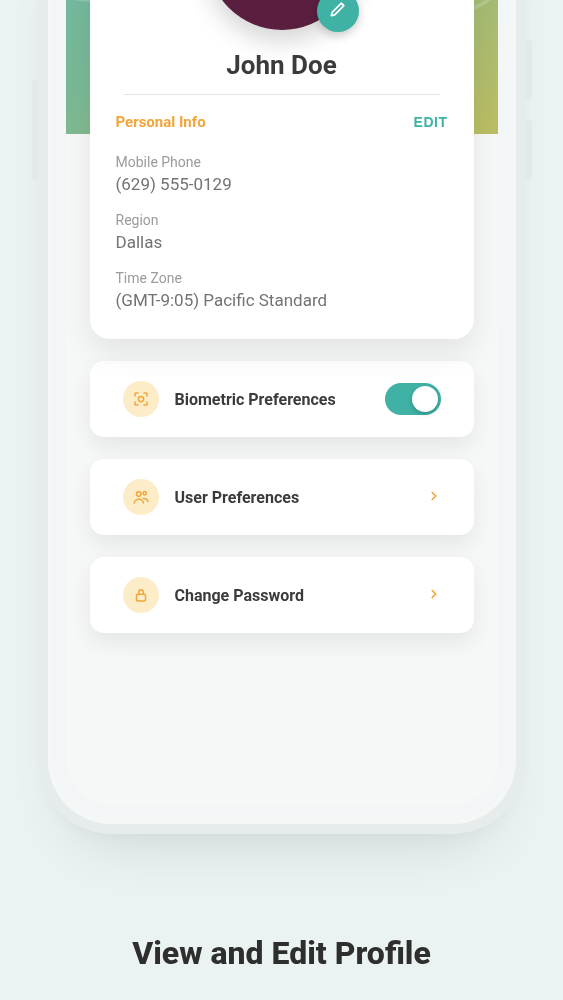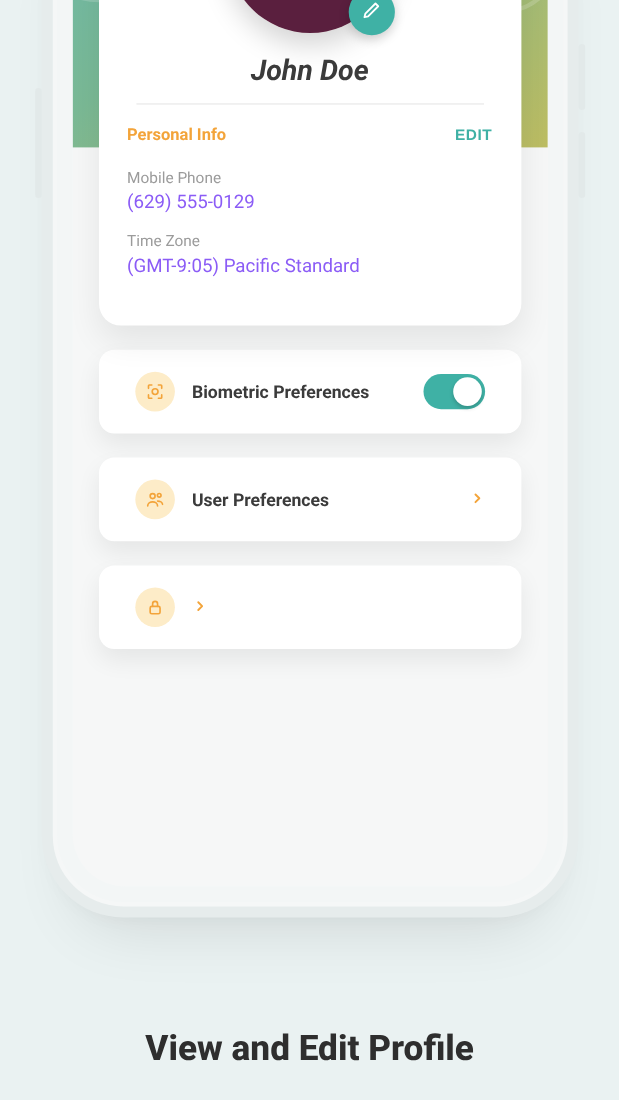--- a/index.html
+++ b/index.html
@@ -81,37 +81,36 @@
   background:#3fb1a5;
   display:flex;align-items:center;justify-content:center;
   box-shadow:0 4px 10px rgba(0,0,0,.18);
   cursor:pointer;
 }
 .edit-avatar svg{width:20px;height:20px;stroke:#fff;fill:none;stroke-width:2;stroke-linecap:round;stroke-linejoin:round;}
 
 .name{
   text-align:center; font-size:26px; font-weight:700; color:#3b3b3b;
   margin:6px 0 14px;
-  font-style:italic;
 }
 .rule{ height:1px; background:#e6e6e6; margin:0 8px 18px; }
 
 .section-head{
   display:flex; justify-content:space-between; align-items:center; margin-bottom:23px;
 }
 .section-head .title{ color:#f3a43a; font-weight:700; font-size:15px; }
 .section-head .edit{
   color:#3fb1a5; font-weight:800; letter-spacing:.5px; font-size:14px;
   background:none;border:none;cursor:pointer;
 }
 
 .field{ margin-bottom:18px; }
-.field:last-child{ margin-bottom:16px;}
+.field:last-child{ margin-bottom:1px;}
 .field .label{ color:#9b9b9b; font-size:14px; margin-bottom:4px; }
-.field .value{ color:#8b5cf6; font-size:17px; }
+.field .value{ color:#737373; font-size:17px; }
 
 
 .row{
   background:#fff; border-radius:14px;
   box-shadow:0 10px 22px rgba(0,0,0,.07);
   margin-top:22px;
   padding:20px 33px;
   display:flex; align-items:center; gap:16px;
 }
 .row .icon{
@@ -170,20 +169,24 @@
         <div class="section-head">
           <span class="title">Personal Info</span>
           <button class="edit">EDIT</button>
         </div>
 
         <div class="field">
           <div class="label">Mobile Phone</div>
           <div class="value">(629) 555-0129</div>
         </div>
         <div class="field">
+          <div class="label">Region</div>
+          <div class="value">Dallas</div>
+        </div>
+        <div class="field">
           <div class="label">Time Zone</div>
           <div class="value">(GMT-9:05) Pacific Standard</div>
         </div>
       </div>
 
       <div class="row">
         <div class="icon">
           <svg viewBox="0 0 24 24">
               <path d="M4 8V5a1 1 0 0 1 1-1h3M20 8V5a1 1 0 0 0-1-1h-3M4 16v3a1 1 0 0 0 1 1h3M20 16v3a1 1 0 0 1-1 1h-3"></path>
               <circle cx="12" cy="12" r="3.5"></circle>
@@ -214,20 +217,21 @@
         </div>
       </div>
 
       <div class="row">
         <div class="icon">
           <svg viewBox="0 0 24 24">
               <rect x="6" y="11" width="12" height="9" rx="2"></rect>
               <path d="M9 11V8a3 3 0 0 1 6 0v3"></path>
             </svg>
         </div>
+        <div class="text">Change Password</div>
         <div class="tail chev">
           <svg viewBox="0 0 24 24">
               <path d="M9 6l6 6-6 6"></path>
             </svg>
         </div>
       </div>
 
     </div>
   </div>
 </div>

